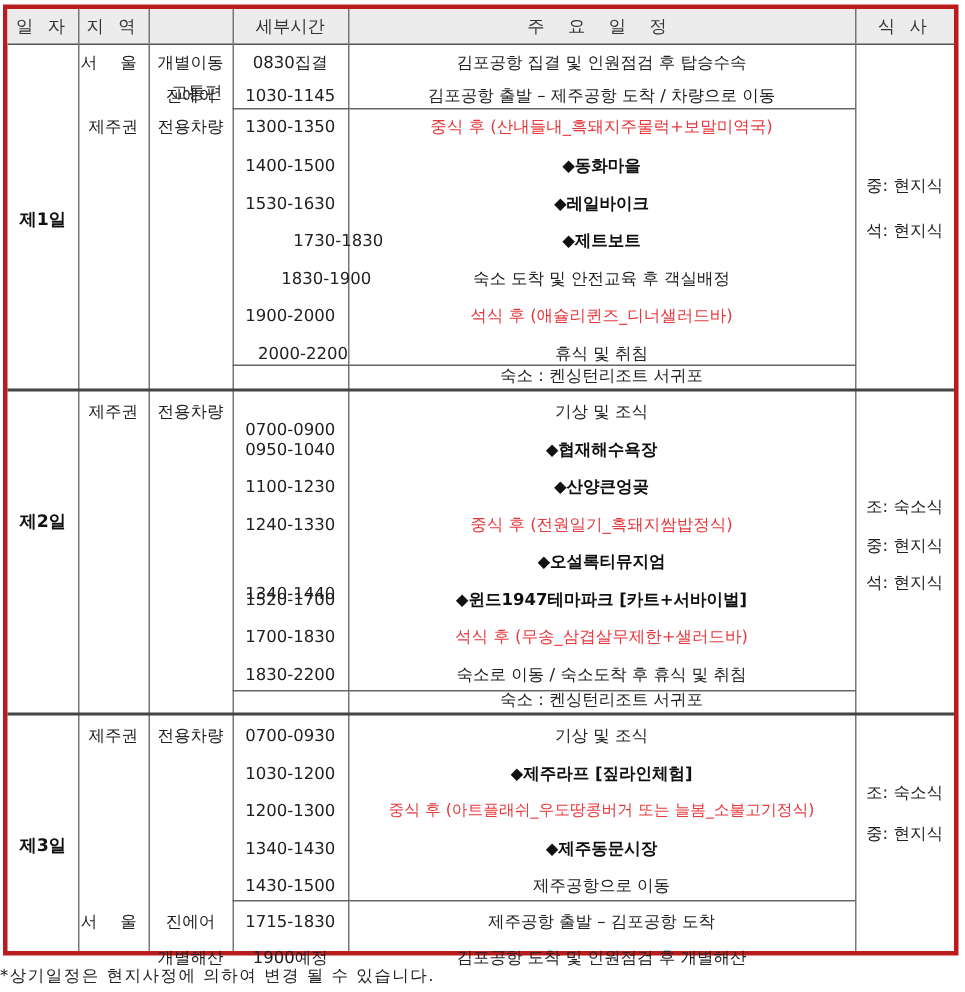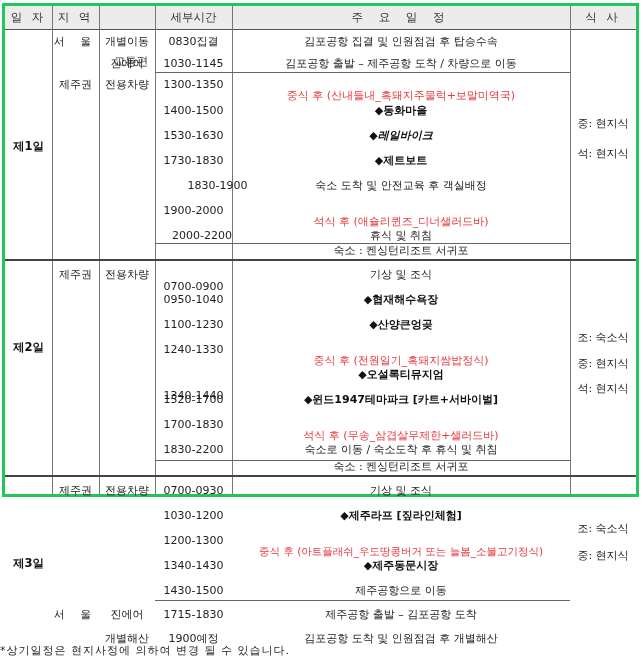--- a/index.html
+++ b/index.html
@@ -2,40 +2,40 @@
 <html><head>
 <meta charset="utf-8">
 <style>
   html, body { margin: 0; padding: 0; background: #ffffff; }
   body {
     width: 643px; height: 661px; position: relative; overflow: hidden;
     font-family: "DejaVu Sans", "Liberation Sans", sans-serif;
     color: #222;
   }
   .tbl {
-    position: absolute; left: 2px; top: 3px; width: 637px; height: 494px;
-    border: 3px solid #22c55e; box-sizing: border-box;
+    position: absolute; left: 2px; top: 3px; width: 637px; height: 634px;
+    border: 3px solid #b91c1c; box-sizing: border-box;
   }
   .hdr {
     position: absolute; left: 0; top: 0; width: 100%; height: 23px;
     background: #ececec; border-bottom: 1.5px solid #555;
   }
   .hcell {
     position: absolute; top: 0; height: 23px; line-height: 23px;
     text-align: center; font-size: 11.5px; color: #333; letter-spacing: 3px;
   }
   .vline { position: absolute; top: 0; bottom: 0; width: 1px; background: #777; }
   .hline { position: absolute; height: 1px; background: #666; }
   .hline.thick { height: 1.5px; background: #444; }
   .cell {
     position: absolute; text-align: center; font-size: 11px; color: #222;
     white-space: nowrap; height: 25px; line-height: 25px;
   }
   .day-label { font-weight: bold; font-size: 11.5px; color: #111; }
-  .red { color: #e8383d; margin-top: 11px; }
+  .red { color: #e8383d; }
   .bold { font-weight: bold; color: #111; }
   .meal { font-size: 11px; color: #222; text-align: center; position: absolute; white-space: nowrap; }
   .spaced { letter-spacing: 6px; }
   .note {
     position: absolute; left: 0; top: 643px; font-size: 11px; color: #222;
     letter-spacing: 1px; white-space: nowrap;
   }
 </style>
 </head>
 <body>
@@ -71,22 +71,22 @@
     <div class="cell" style="left:150px;width:77px;top:23px;">0830집결</div>
     <div class="cell" style="left:227px;width:338px;top:23px;">김포공항 집결 및 인원점검 후 탑승수속</div>
     <div class="cell" style="left:150px;width:77px;top:45px;">1030-1145</div>
     <div class="cell" style="left:227px;width:338px;top:45px;">김포공항 출발 – 제주공항 도착 / 차량으로 이동</div>
     <div class="hline" style="left:150px;width:415px;top:66px;"></div>
     <div class="cell" style="left:150px;width:77px;top:66px;">1300-1350</div>
     <div class="cell red" style="left:227px;width:338px;top:66px;">중식 후 (산내들내_흑돼지주물럭+보말미역국)</div>
     <div class="cell" style="left:150px;width:77px;top:92px;">1400-1500</div>
     <div class="cell bold" style="left:227px;width:338px;top:92px;">◆동화마을</div>
     <div class="cell" style="left:150px;width:77px;top:117px;">1530-1630</div>
-    <div class="cell bold" style="left:227px;width:338px;top:117px;font-style:italic;">◆레일바이크</div>
-    <div class="cell" style="left:150px;width:77px;top:142px;">1730-1830</div>
+    <div class="cell bold" style="left:227px;width:338px;top:117px;">◆레일바이크</div>
+    <div class="cell" style="left:150px;width:77px;top:142px;padding-left:32px;">1730-1830</div>
     <div class="cell bold" style="left:227px;width:338px;top:142px;">◆제트보트</div>
     <div class="cell" style="left:150px;width:77px;top:167px;padding-left:24px;">1830-1900</div>
     <div class="cell" style="left:227px;width:338px;top:167px;">숙소 도착 및 안전교육 후 객실배정</div>
     <div class="cell" style="left:150px;width:77px;top:192px;">1900-2000</div>
     <div class="cell red" style="left:227px;width:338px;top:192px;">석식 후 (애슐리퀸즈_디너샐러드바)</div>
     <div class="cell" style="left:150px;width:77px;top:217px;text-align:right;">2000-2200</div>
     <div class="cell" style="left:227px;width:338px;top:217px;">휴식 및 취침</div>
     <div class="hline" style="left:150px;width:415px;top:237px;"></div>
     <div class="cell" style="left:227px;width:338px;top:236px;height:17px;line-height:17px;">숙소 : 켄싱턴리조트 서귀포</div>
 

